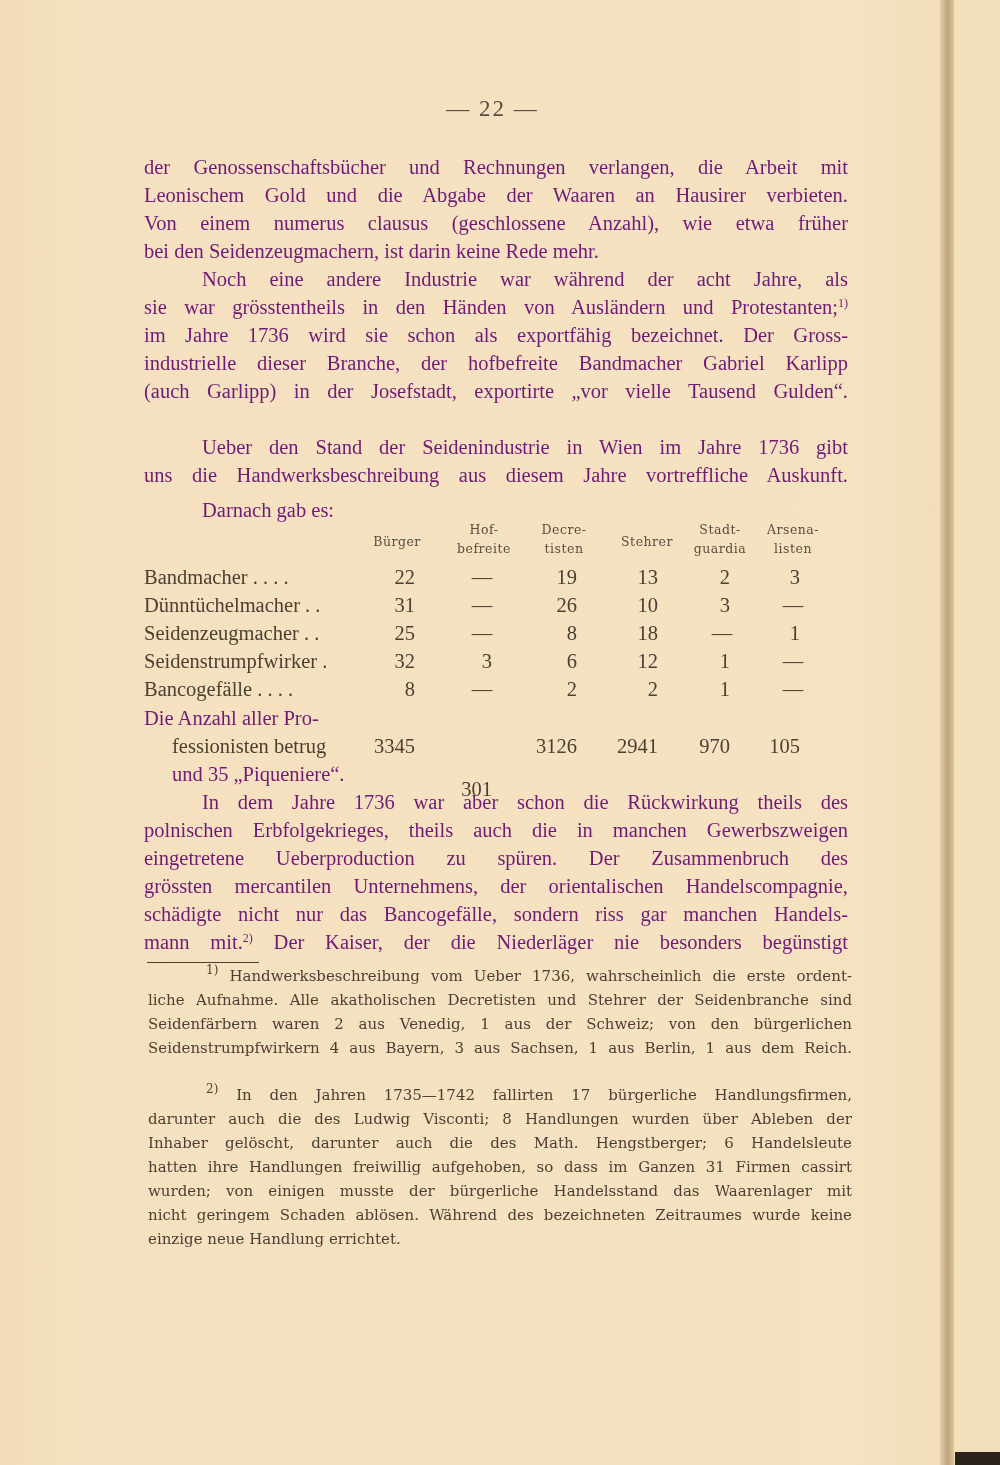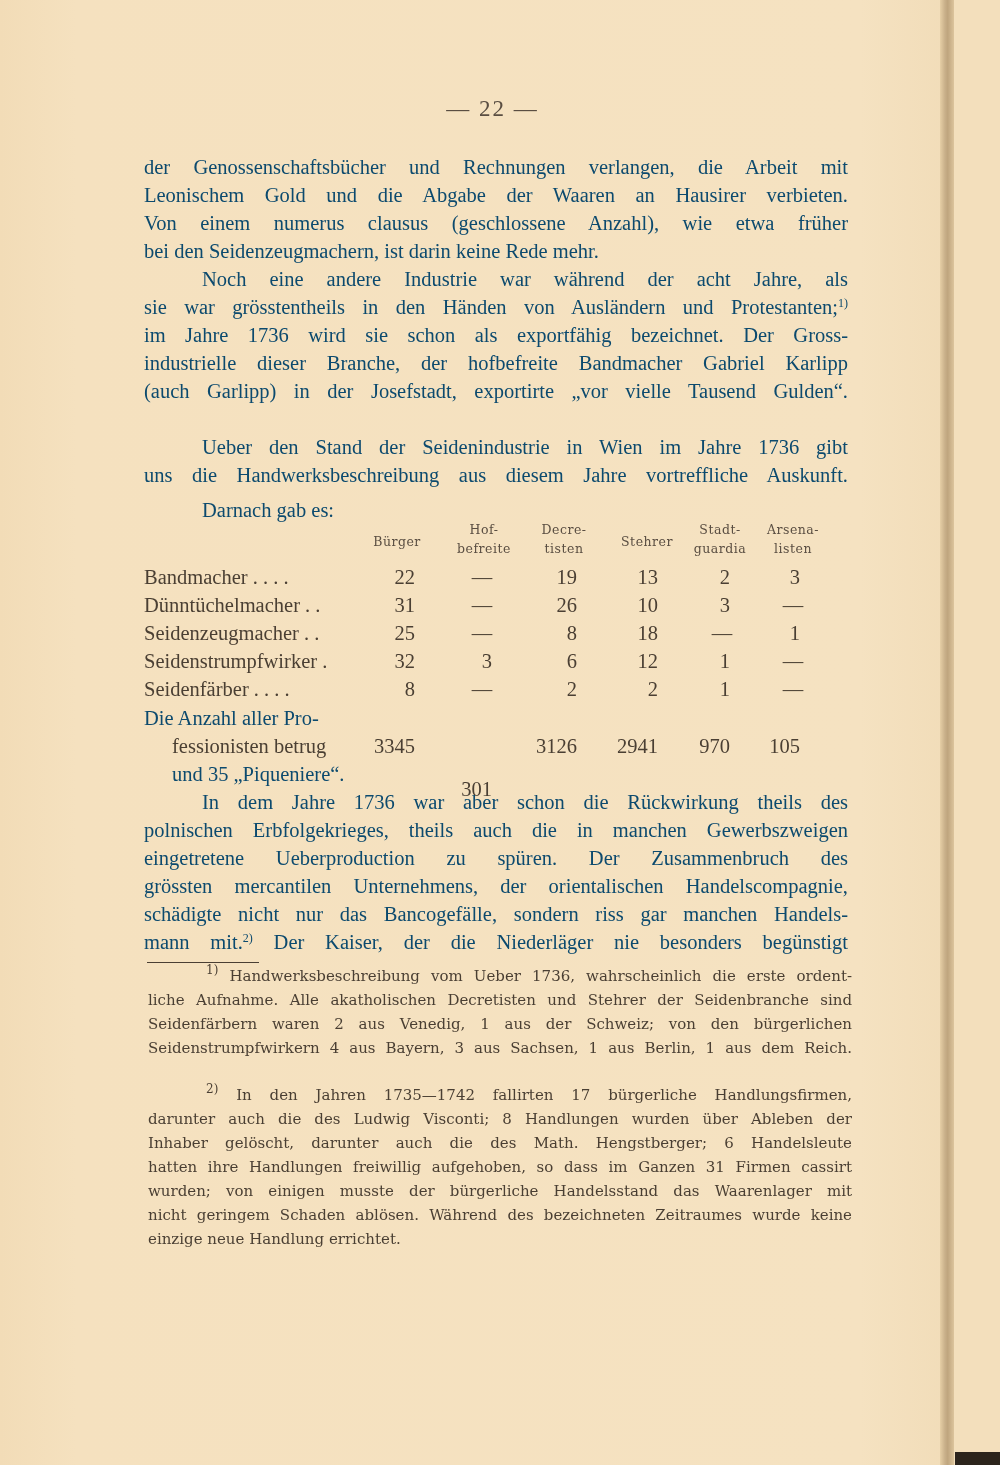--- a/index.html
+++ b/index.html
@@ -25,21 +25,21 @@
   .bottom-shadow {
     position: absolute; left: 955px; top: 1452px; width: 45px; height: 13px;
     background: #2c241c;
   }
   .pagenum {
     position: absolute; top: 96px; left: 0; width: 985px; text-align: center;
     font-size: 23px; letter-spacing: 2px; color: #5a4e42;
   }
   .body-text {
     position: absolute; left: 144px; width: 704px;
-    font-size: 20.5px; line-height: 28px; color: #0c4a6e;
+    font-size: 20.5px; line-height: 28px; color: #701a75;
     text-align: justify;
   }
   .line { display: block; white-space: nowrap; text-align-last: justify; text-align: justify; }
   .line.last { text-align-last: left; }
   .indent { padding-left: 58px; }
   sup { font-size: 12px; vertical-align: 7px; line-height: 0; }
 
   
   .tbl { position: absolute; left: 144px; top: 520px; width: 720px; }
   .th {
@@ -133,21 +133,21 @@
     <div class="row" style="top: 647px; left: 0px; width: 1000px;">
       <span class="name" style="left: 144px;">Seidenstrumpfwirker .</span>
       <span class="cell" style="left: 355px;">32</span>
       <span class="cell" style="left: 432px;">3</span>
       <span class="cell" style="left: 517px;">6</span>
       <span class="cell" style="left: 598px;">12</span>
       <span class="cell" style="left: 670px;">1</span>
       <span class="cell" style="left: 763px; text-align: center;">—</span>
     </div>
     <div class="row" style="top: 675px; left: 0px; width: 1000px;">
-      <span class="name" style="left: 144px;">Seidenfärber . . . .</span>
+      <span class="name" style="left: 144px;">Bancogefälle . . . .</span>
       <span class="cell" style="left: 355px;">8</span>
       <span class="cell" style="left: 452px; text-align: center;">—</span>
       <span class="cell" style="left: 517px;">2</span>
       <span class="cell" style="left: 598px;">2</span>
       <span class="cell" style="left: 670px;">1</span>
       <span class="cell" style="left: 763px; text-align: center;">—</span>
     </div>
   </div>
 
 <div class="body-text" style="top:704px; text-align:left;">

